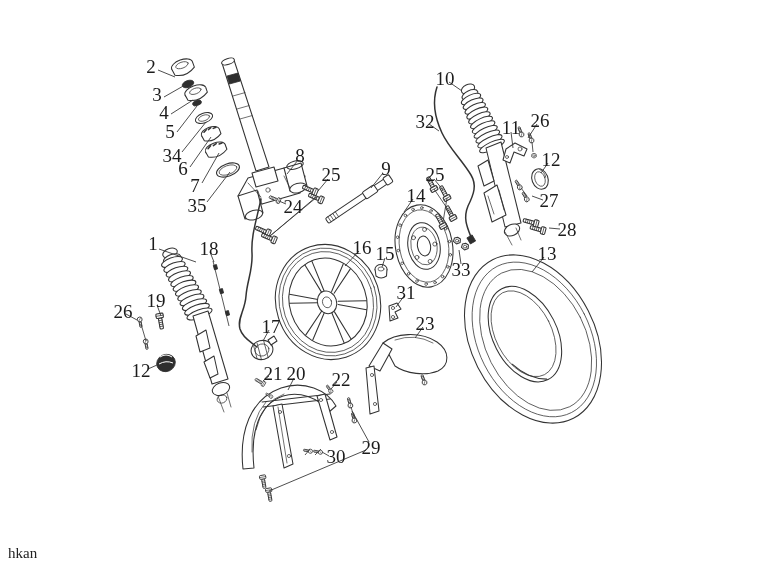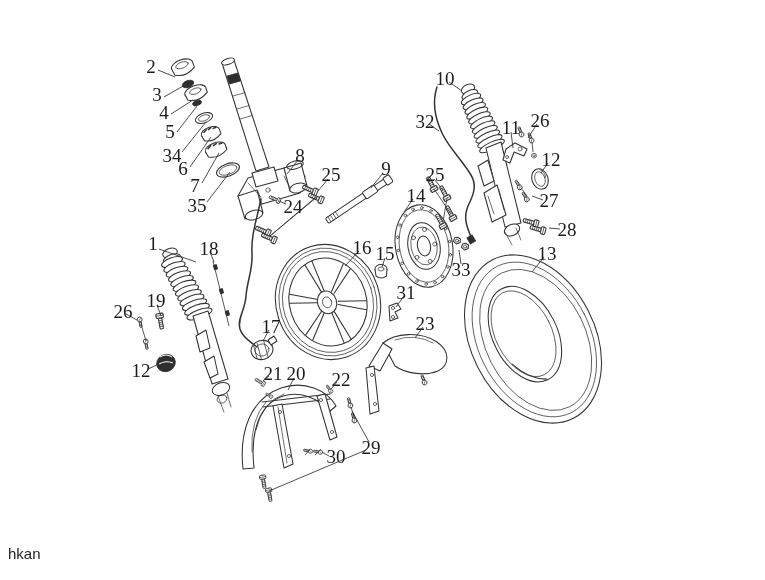--- a/index.html
+++ b/index.html
@@ -1,19 +1,19 @@
 <!DOCTYPE html>
 <html><head>
 <meta charset="utf-8">
 <style>
   html,body{margin:0;padding:0;background:#fff;}
   .stage{position:relative;width:765px;height:580px;background:#fff;overflow:hidden;
          font-family:"Liberation Sans",sans-serif;}
   .footer{position:absolute;left:8px;top:545px;font-size:15px;color:#222;
-          font-family:Liberation Sans, sans-serif;}
+          font-family:Liberation Serif, serif;}
   
   .s1{stroke:#333;stroke-width:1.05;fill:none;stroke-linecap:round;stroke-linejoin:round}
   .fw{stroke:#333;stroke-width:1.05;fill:#fff;stroke-linejoin:round}
   .fd{stroke:#2e2e2e;stroke-width:.8;fill:#2e2e2e}
   .hl{stroke:#3a3a3a;stroke-width:.85;fill:none}
   .w7{stroke-width:.7}
   .w15{stroke-width:1.5}
   .part-num{font-family:"Liberation Serif",serif;font-size:19px;fill:#1c1c1c;
             text-anchor:middle;dominant-baseline:central;}
   .leader{stroke:#3a3a3a;stroke-width:.9;fill:none}

